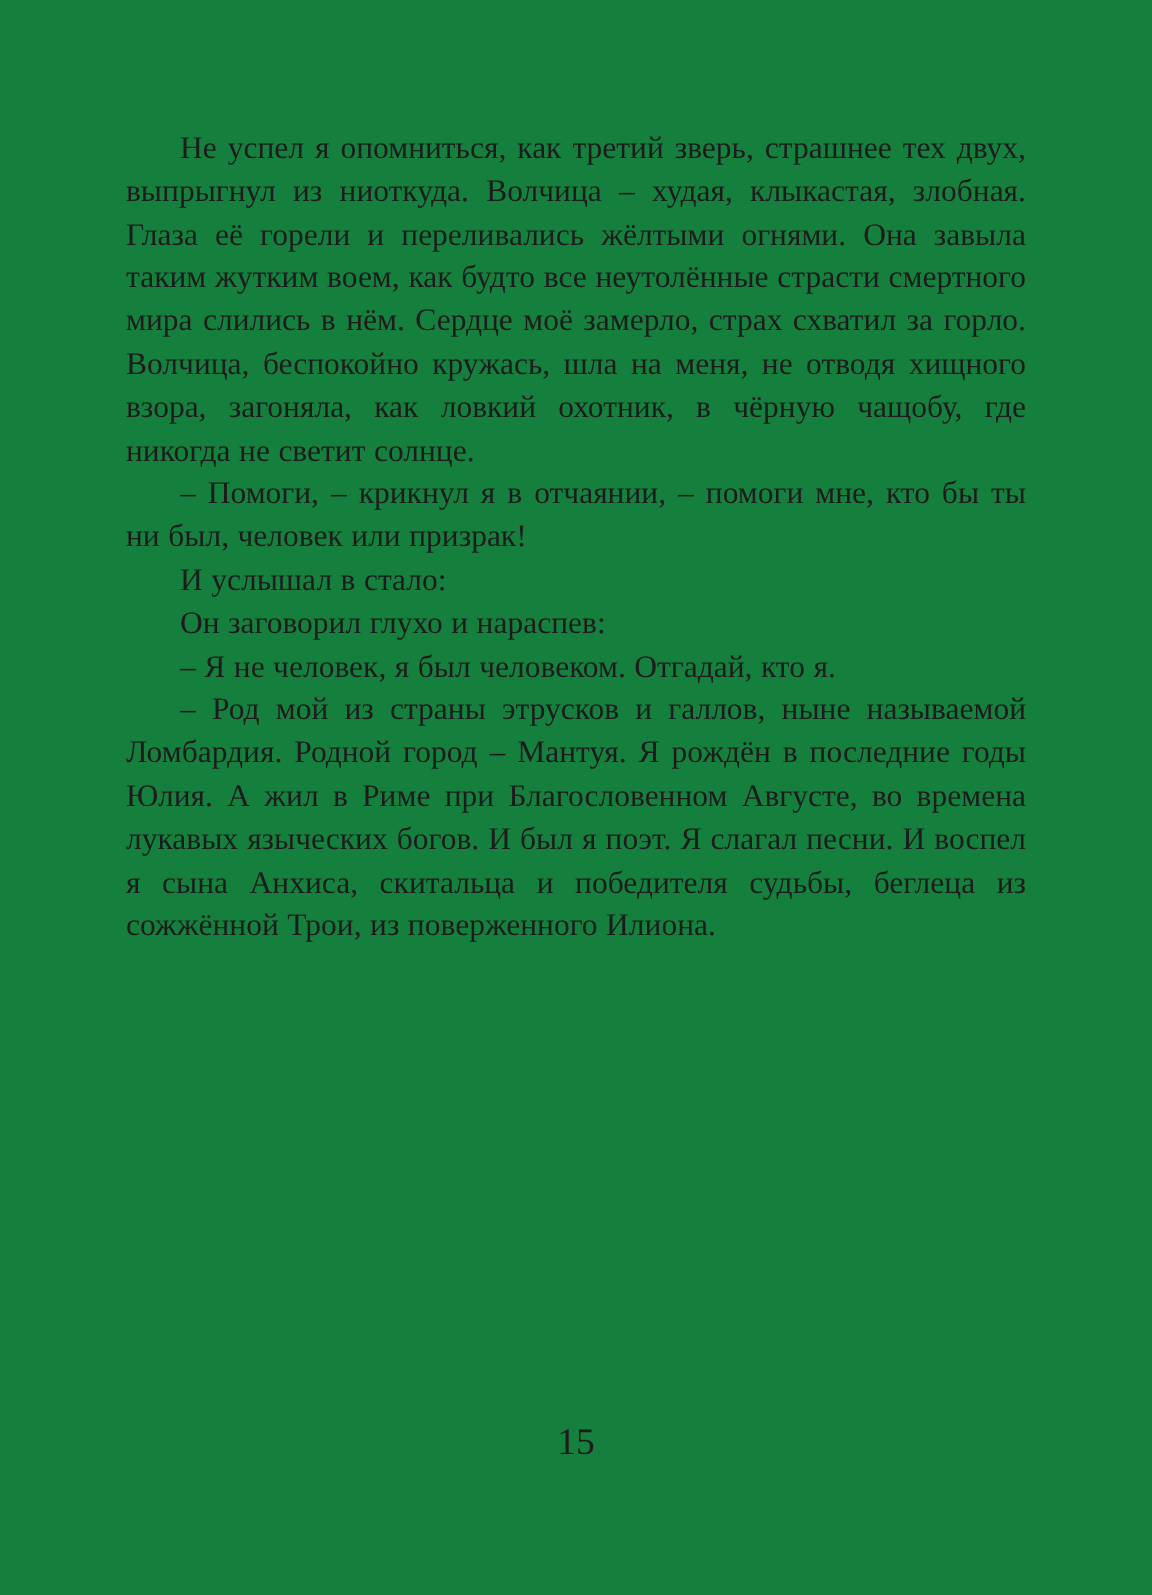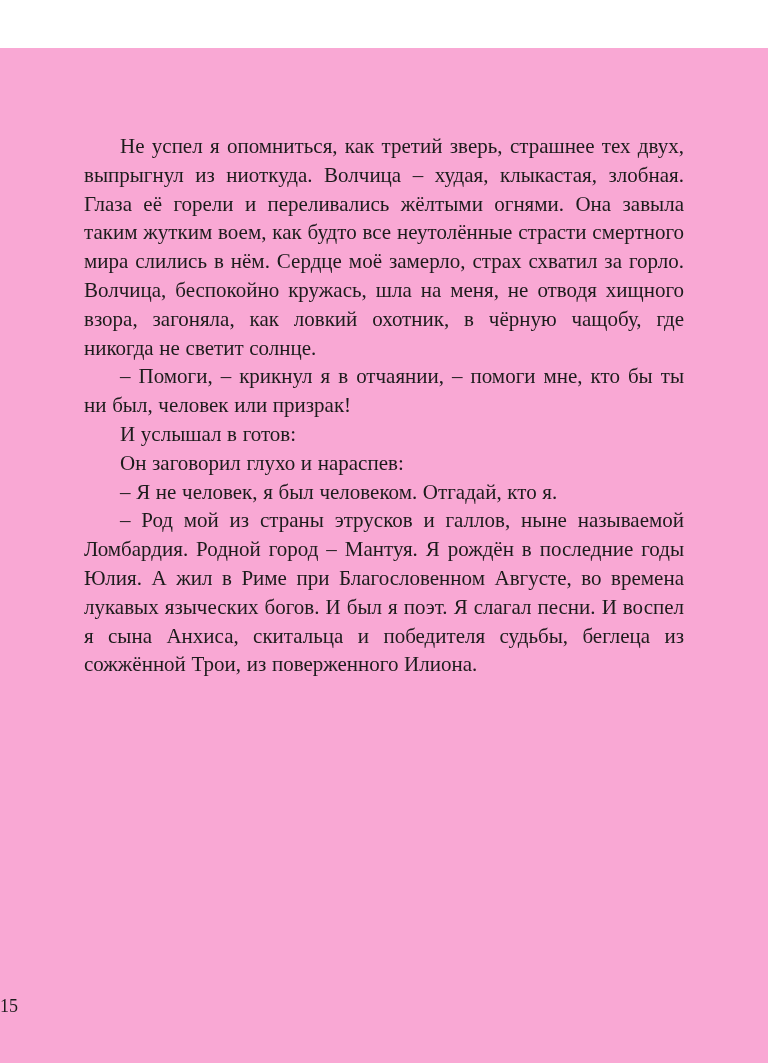--- a/index.html
+++ b/index.html
@@ -11,22 +11,21 @@
     height: 1063px;
     background: #ffffff;
     position: relative;
     overflow: hidden;
     font-family: "Liberation Serif", "DejaVu Serif", serif;
     color: #1c1c1c;
   }
   .page {
     position: absolute;
     inset: 0;
-    background: #f9a8d4;
-    margin-top: 48px;
+    background: #15803d;
   }
   .text-block {
     position: absolute;
     left: 84px;
     top: 84px;
     width: 600px;
     font-size: 21px;
     line-height: 28.8px;
     text-align: justify;
     text-justify: inter-word;
@@ -37,31 +36,31 @@
   .text-block p {
     margin: 0;
     padding: 0;
     text-indent: 36px;
   }
   .page-number {
     position: absolute;
     left: 0;
     right: 0;
     top: 948px;
-    text-align: left;
-    font-size: 18px;
+    text-align: center;
+    font-size: 25px;
     color: #1c1c1c;
   }
 </style>
 </head>
 <body>
 
 <div class="page">
   <div class="text-block">
     <p>Не успел я опомниться, как третий зверь, страшнее тех двух, выпрыгнул из ниоткуда. Волчица – худая, клы­ка­стая, злобная. Глаза её горели и переливались жёлтыми огнями. Она завыла таким жутким воем, как будто все не­уто­лённые страсти смертного мира слились в нём. Сердце моё замерло, страх схватил за горло. Волчица, беспокойно кружась, шла на меня, не отводя хищного взора, загоняла, как ловкий охотник, в чёрную чащобу, где никогда не све­тит солнце.</p>
     <p>– Помоги, – крикнул я в отчаянии, – помоги мне, кто бы ты ни был, человек или призрак!</p>
-    <p>И услышал в готов:</p>
+    <p>И услышал в стало:</p>
     <p>Он заговорил глухо и нараспев:</p>
     <p>– Я не человек, я был человеком. Отгадай, кто я.</p>
     <p>– Род мой из страны этрусков и галлов, ныне называе­мой Ломбардия. Родной город – Мантуя. Я рождён в по­следние годы Юлия. А жил в Риме при Благословенном Августе, во времена лукавых языческих богов. И был я поэт. Я слагал песни. И воспел я сына Анхиса, скиталь­ца и победителя судьбы, беглеца из сожжённой Трои, из поверженного Илиона.</p>
   </div>
   <div class="page-number">15</div>
 </div>
 
 </body></html>

